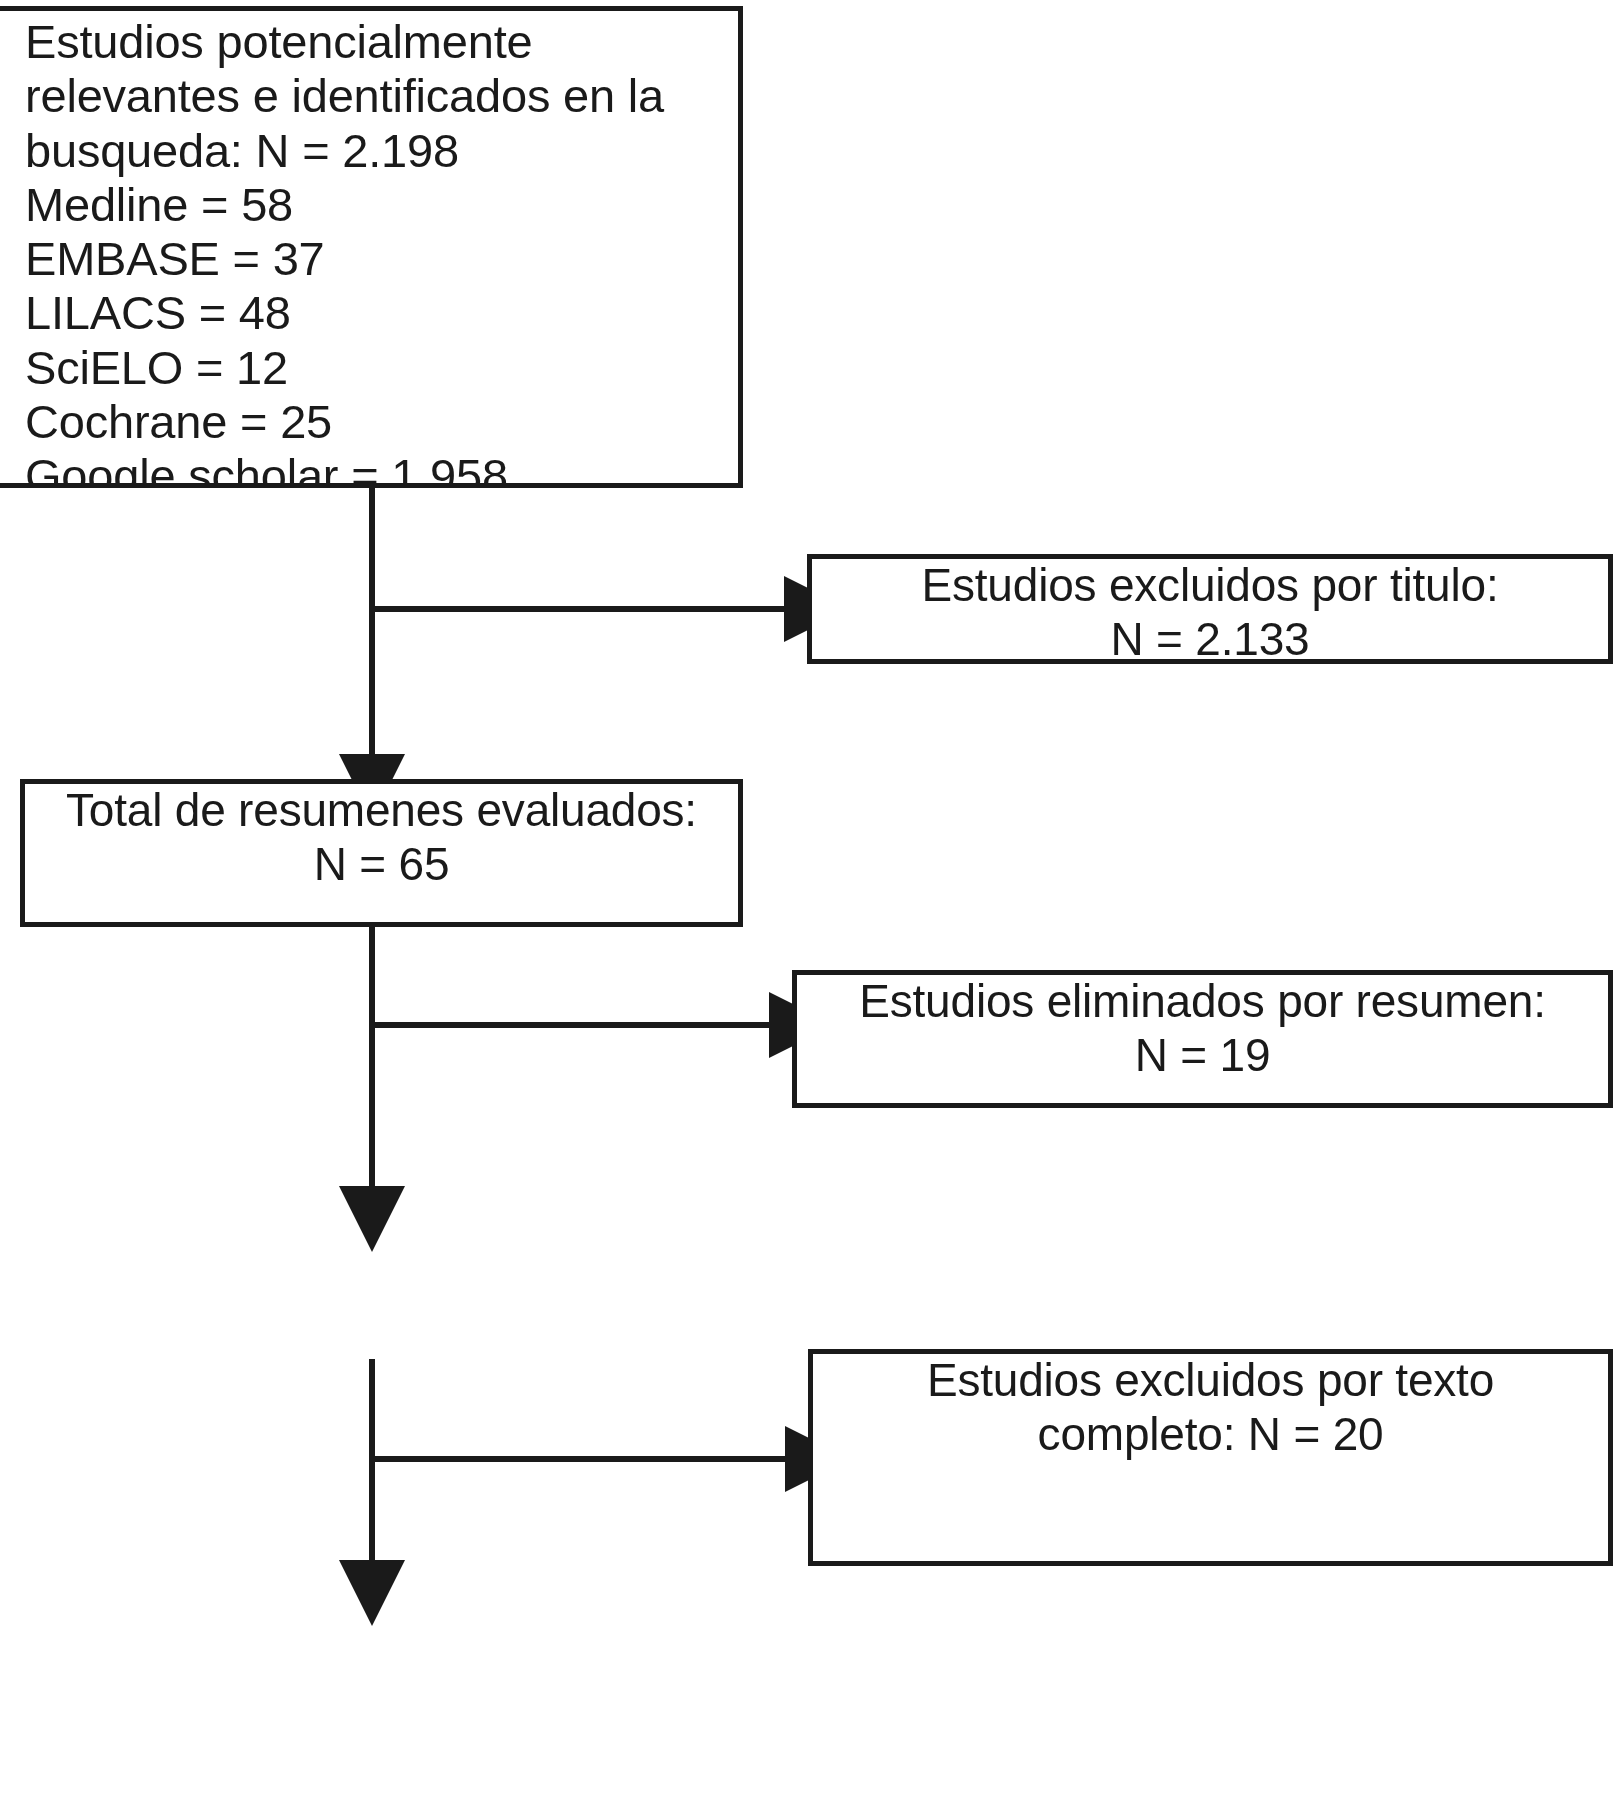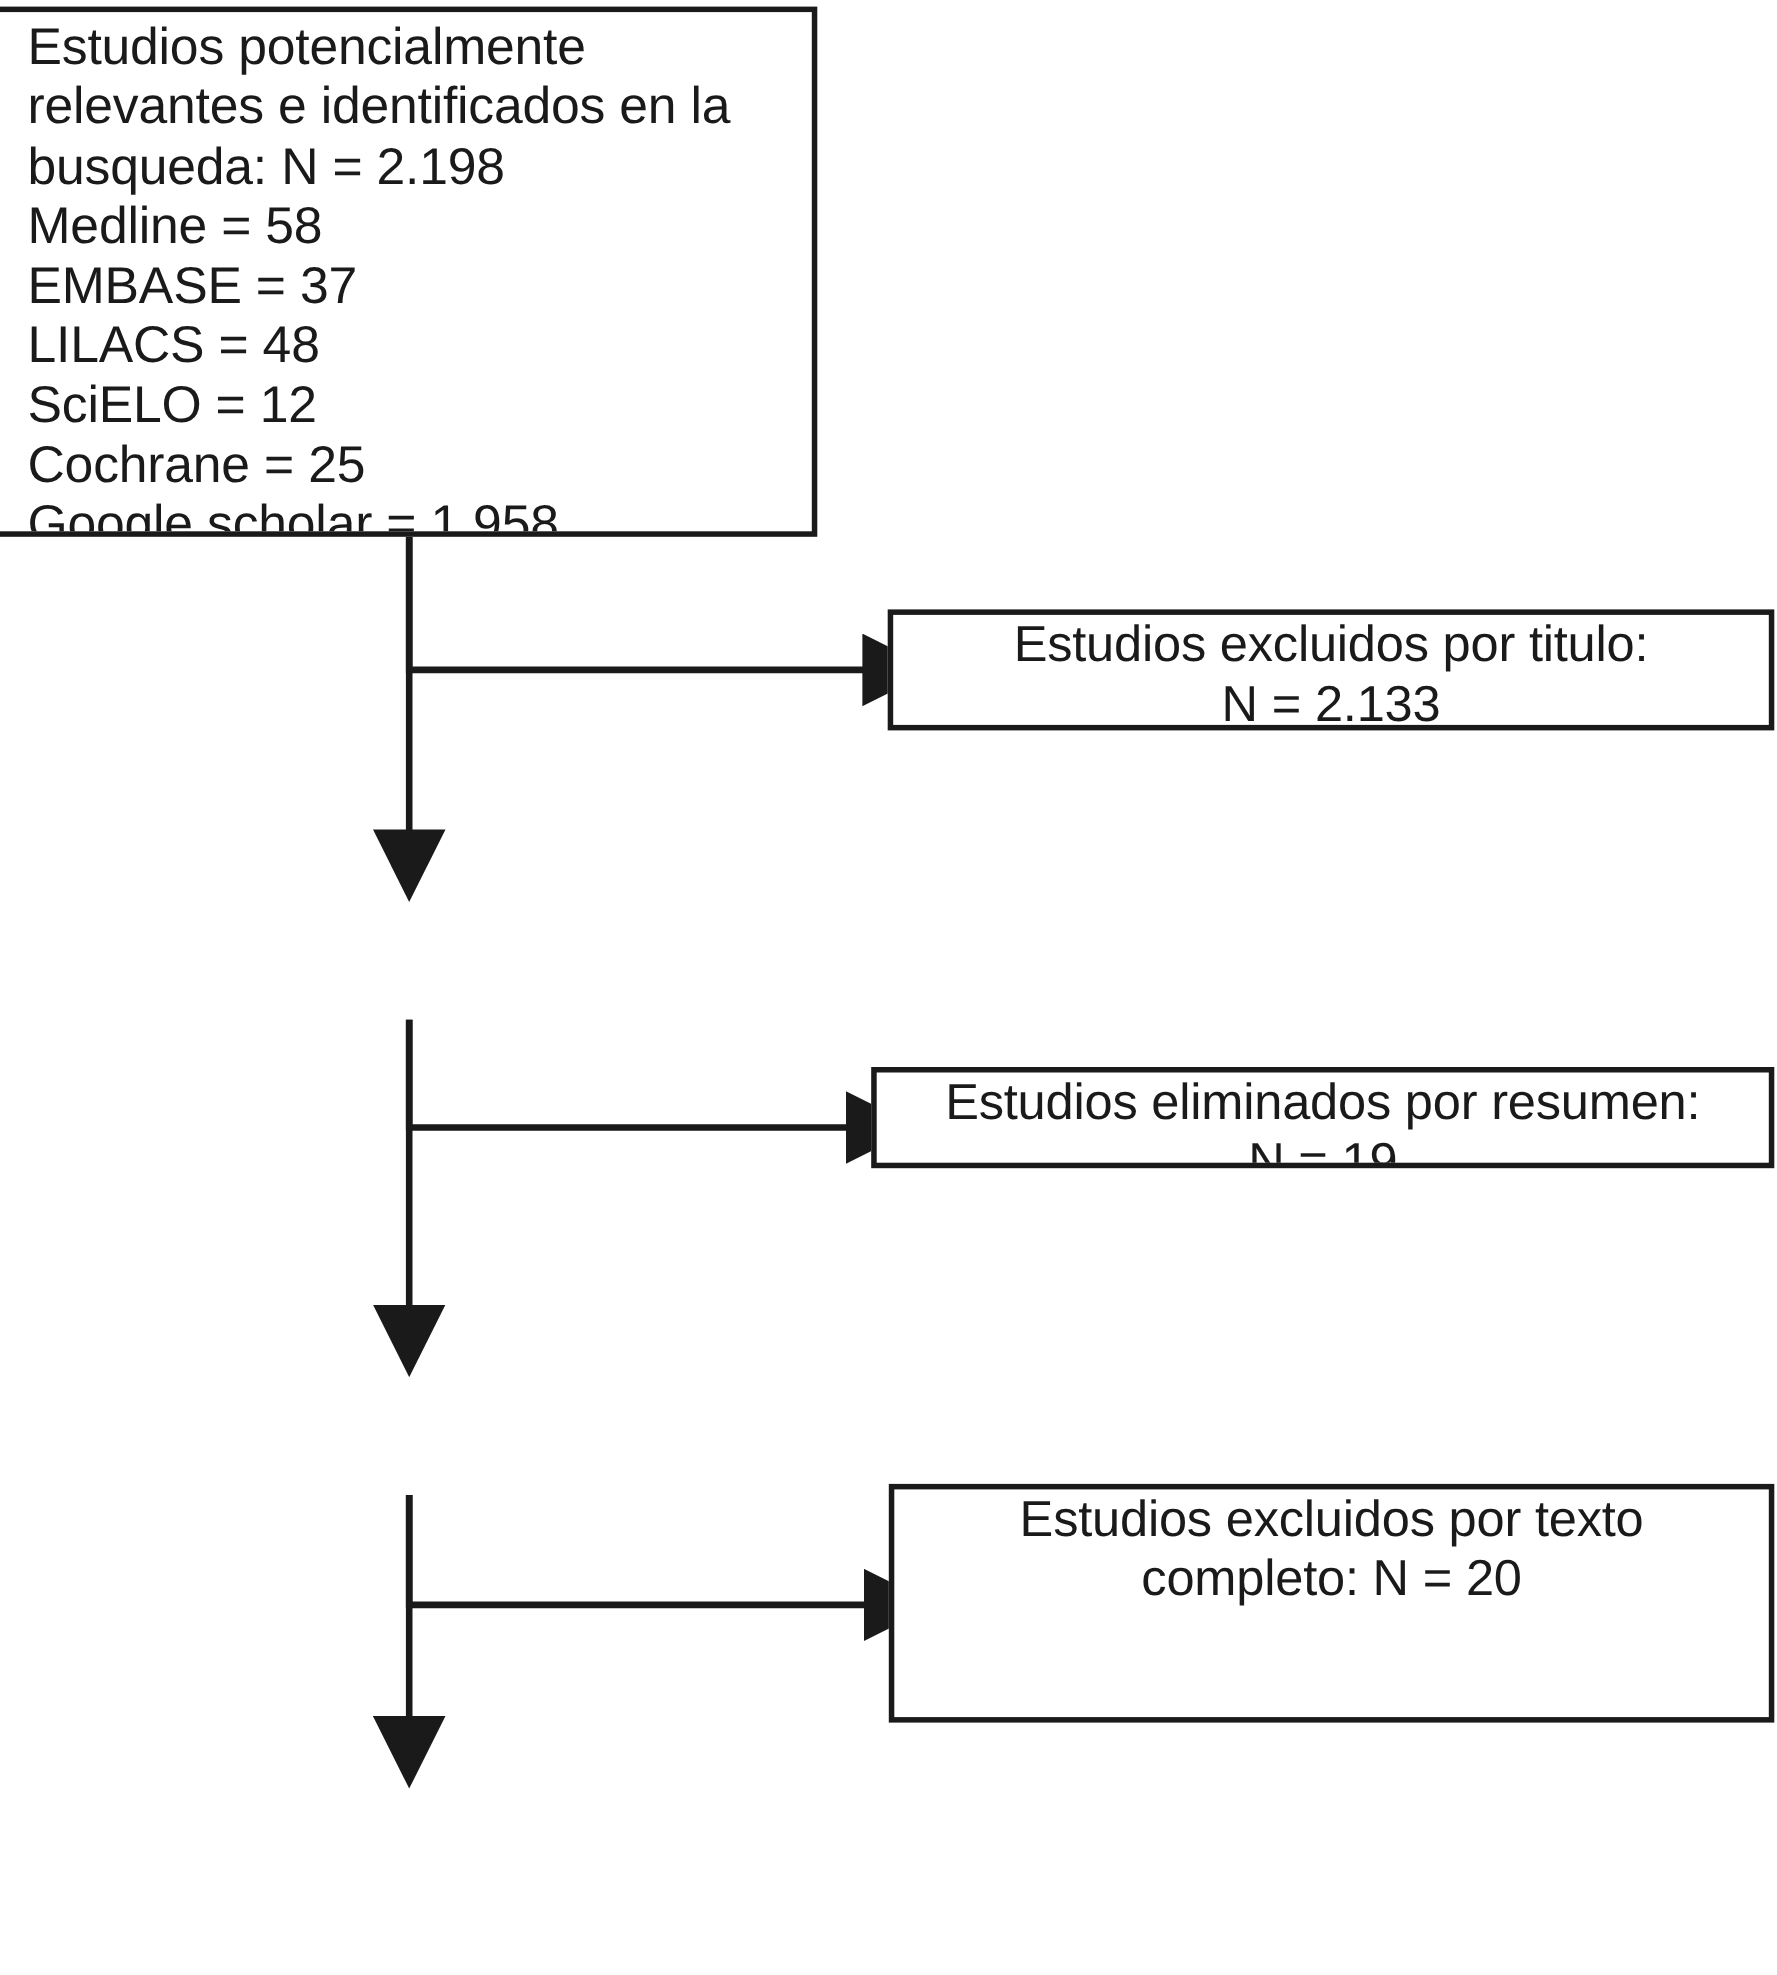--- a/index.html
+++ b/index.html
@@ -48,21 +48,21 @@
   }
   .align-left  { text-align: left; }
   .align-center{ text-align: center; }
 
   
   #box-identified      { left: -6px;  top: -6px;   width: 749px; height: 482px; padding-top: 4px; justify-content: flex-start; }
   #box-identified .box-text { padding-left: 26px; font-size: 47px; line-height: 1.155; }
 
   #box-excluded-title  { left: 807px; top: 542px;  width: 806px; height: 110px; }
   #box-abstracts       { left: 20px;  top: 767px;  width: 723px; height: 148px; }
-  #box-excluded-abst   { left: 792px; top: 958px;  width: 821px; height: 92px; }
+  #box-excluded-abst   { left: 792px; top: 958px;  width: 821px; height: 138px; }
   #box-fulltext-assess { left: 13px;  top: 1199px; width: 761px; height: 148px; }
   #box-excluded-full   { left: 808px; top: 1337px; width: 805px; height: 217px; }
   #box-accepted        { left: 22px;  top: 1573px; width: 716px; height: 216px; }
 </style>
 </head>
 <body>
 
 <div id="flow-root">
 
   <svg id="connector-layer" viewBox="0 0 1615 1795" width="1615" height="1795" aria-hidden="true">
@@ -105,20 +105,24 @@
 SciELO = 12
 Cochrane = 25
 Google scholar = 1.958</div>
   </div>
 
   <div class="flow-box" id="box-excluded-title">
     <div class="box-text align-center">Estudios excluidos por titulo:
 N = 2.133</div>
   </div>
 
+  <div class="flow-box" id="box-abstracts">
+    <div class="box-text align-center">Total de resumenes evaluados:
+N = 65</div>
+  </div>
 
   <div class="flow-box" id="box-excluded-abst">
     <div class="box-text align-center">Estudios eliminados por resumen:
 N = 19</div>
   </div>
 
 
   <div class="flow-box" id="box-excluded-full">
     <div class="box-text align-center">Estudios excluidos por texto completo: N = 20</div>
   </div>

